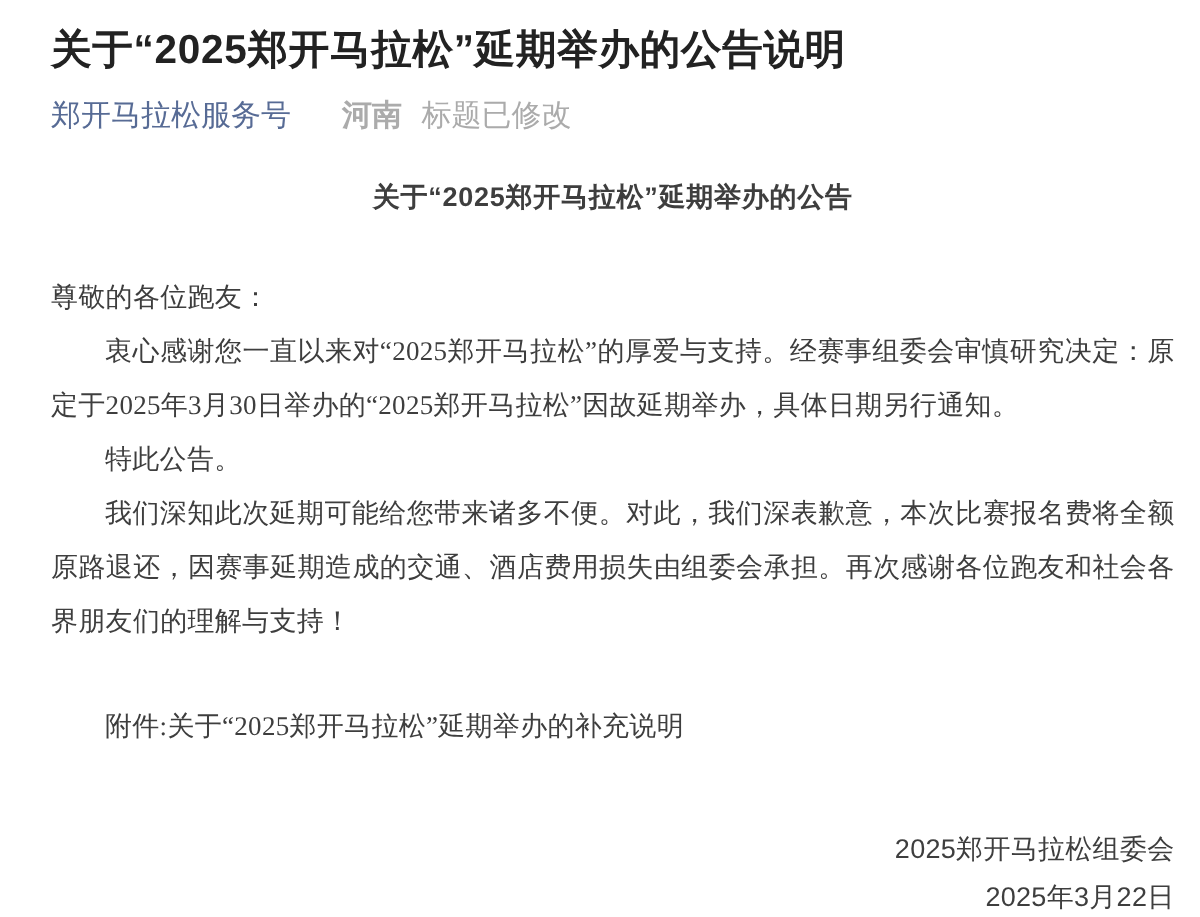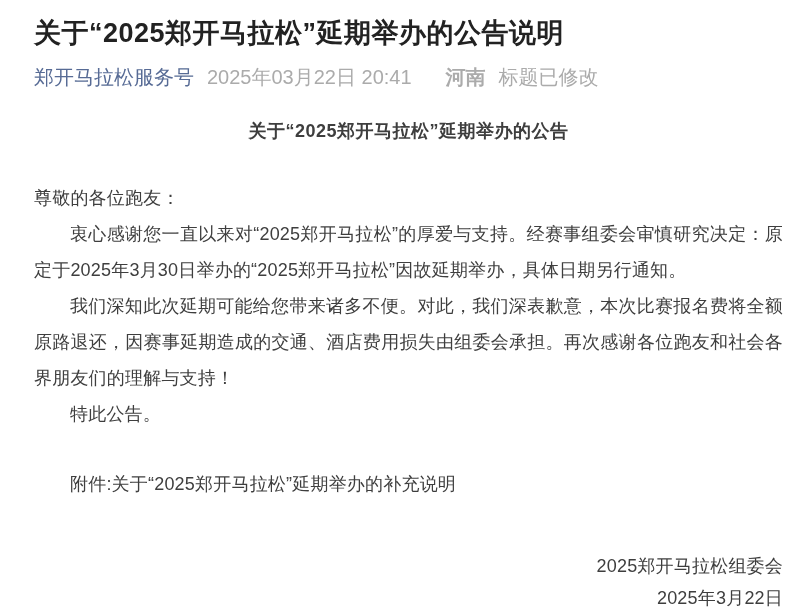--- a/index.html
+++ b/index.html
@@ -62,20 +62,21 @@
     color: var(--body);
     letter-spacing: 0.5px;
   }
   .body-text p {
     margin: 0;
     font-size: 18px;
     line-height: 36px;
     color: var(--body);
     text-align: justify;
     letter-spacing: 0.2px;
+    font-family: Liberation Serif, serif;
   }
   .body-text p.indent {
     text-indent: 2em;
   }
   .attachment-line {
     margin-top: 34px !important;
   }
   .signature {
     margin-top: 48px;
     text-align: right;
@@ -89,32 +90,31 @@
 </style>
 </head>
 <body style="--link: #576b95; --meta: #ababab; --title: #222222; --body: #3e3e3e;">
 
 <div class="page">
 
   <h1 class="article-title">关于“2025郑开马拉松”延期举办的公告说明</h1>
 
   <div class="meta-row">
     <span class="account-name">郑开马拉松服务号</span>
-    <span class="meta-item">2025年03月22日 20:41</span>
     <span class="meta-item location">河南</span>
     <span class="meta-item">标题已修改</span>
   </div>
 
   <div class="article-heading">关于“2025郑开马拉松”延期举办的公告</div>
 
   <div class="body-text">
     <p>尊敬的各位跑友：</p>
     <p class="indent">衷心感谢您一直以来对“2025郑开马拉松”的厚爱与支持。经赛事组委会审慎研究决定：原定于2025年3月30日举办的“2025郑开马拉松”因故延期举办，具体日期另行通知。</p>
+    <p class="indent">特此公告。</p>
     <p class="indent">我们深知此次延期可能给您带来诸多不便。对此，我们深表歉意，本次比赛报名费将全额原路退还，因赛事延期造成的交通、酒店费用损失由组委会承担。再次感谢各位跑友和社会各界朋友们的理解与支持！</p>
-    <p class="indent">特此公告。</p>
     <p class="indent attachment-line">附件:关于“2025郑开马拉松”延期举办的补充说明</p>
   </div>
 
   <div class="signature">
     <div>2025郑开马拉松组委会</div>
     <div>2025年3月22日</div>
   </div>
 
 </div>
 

